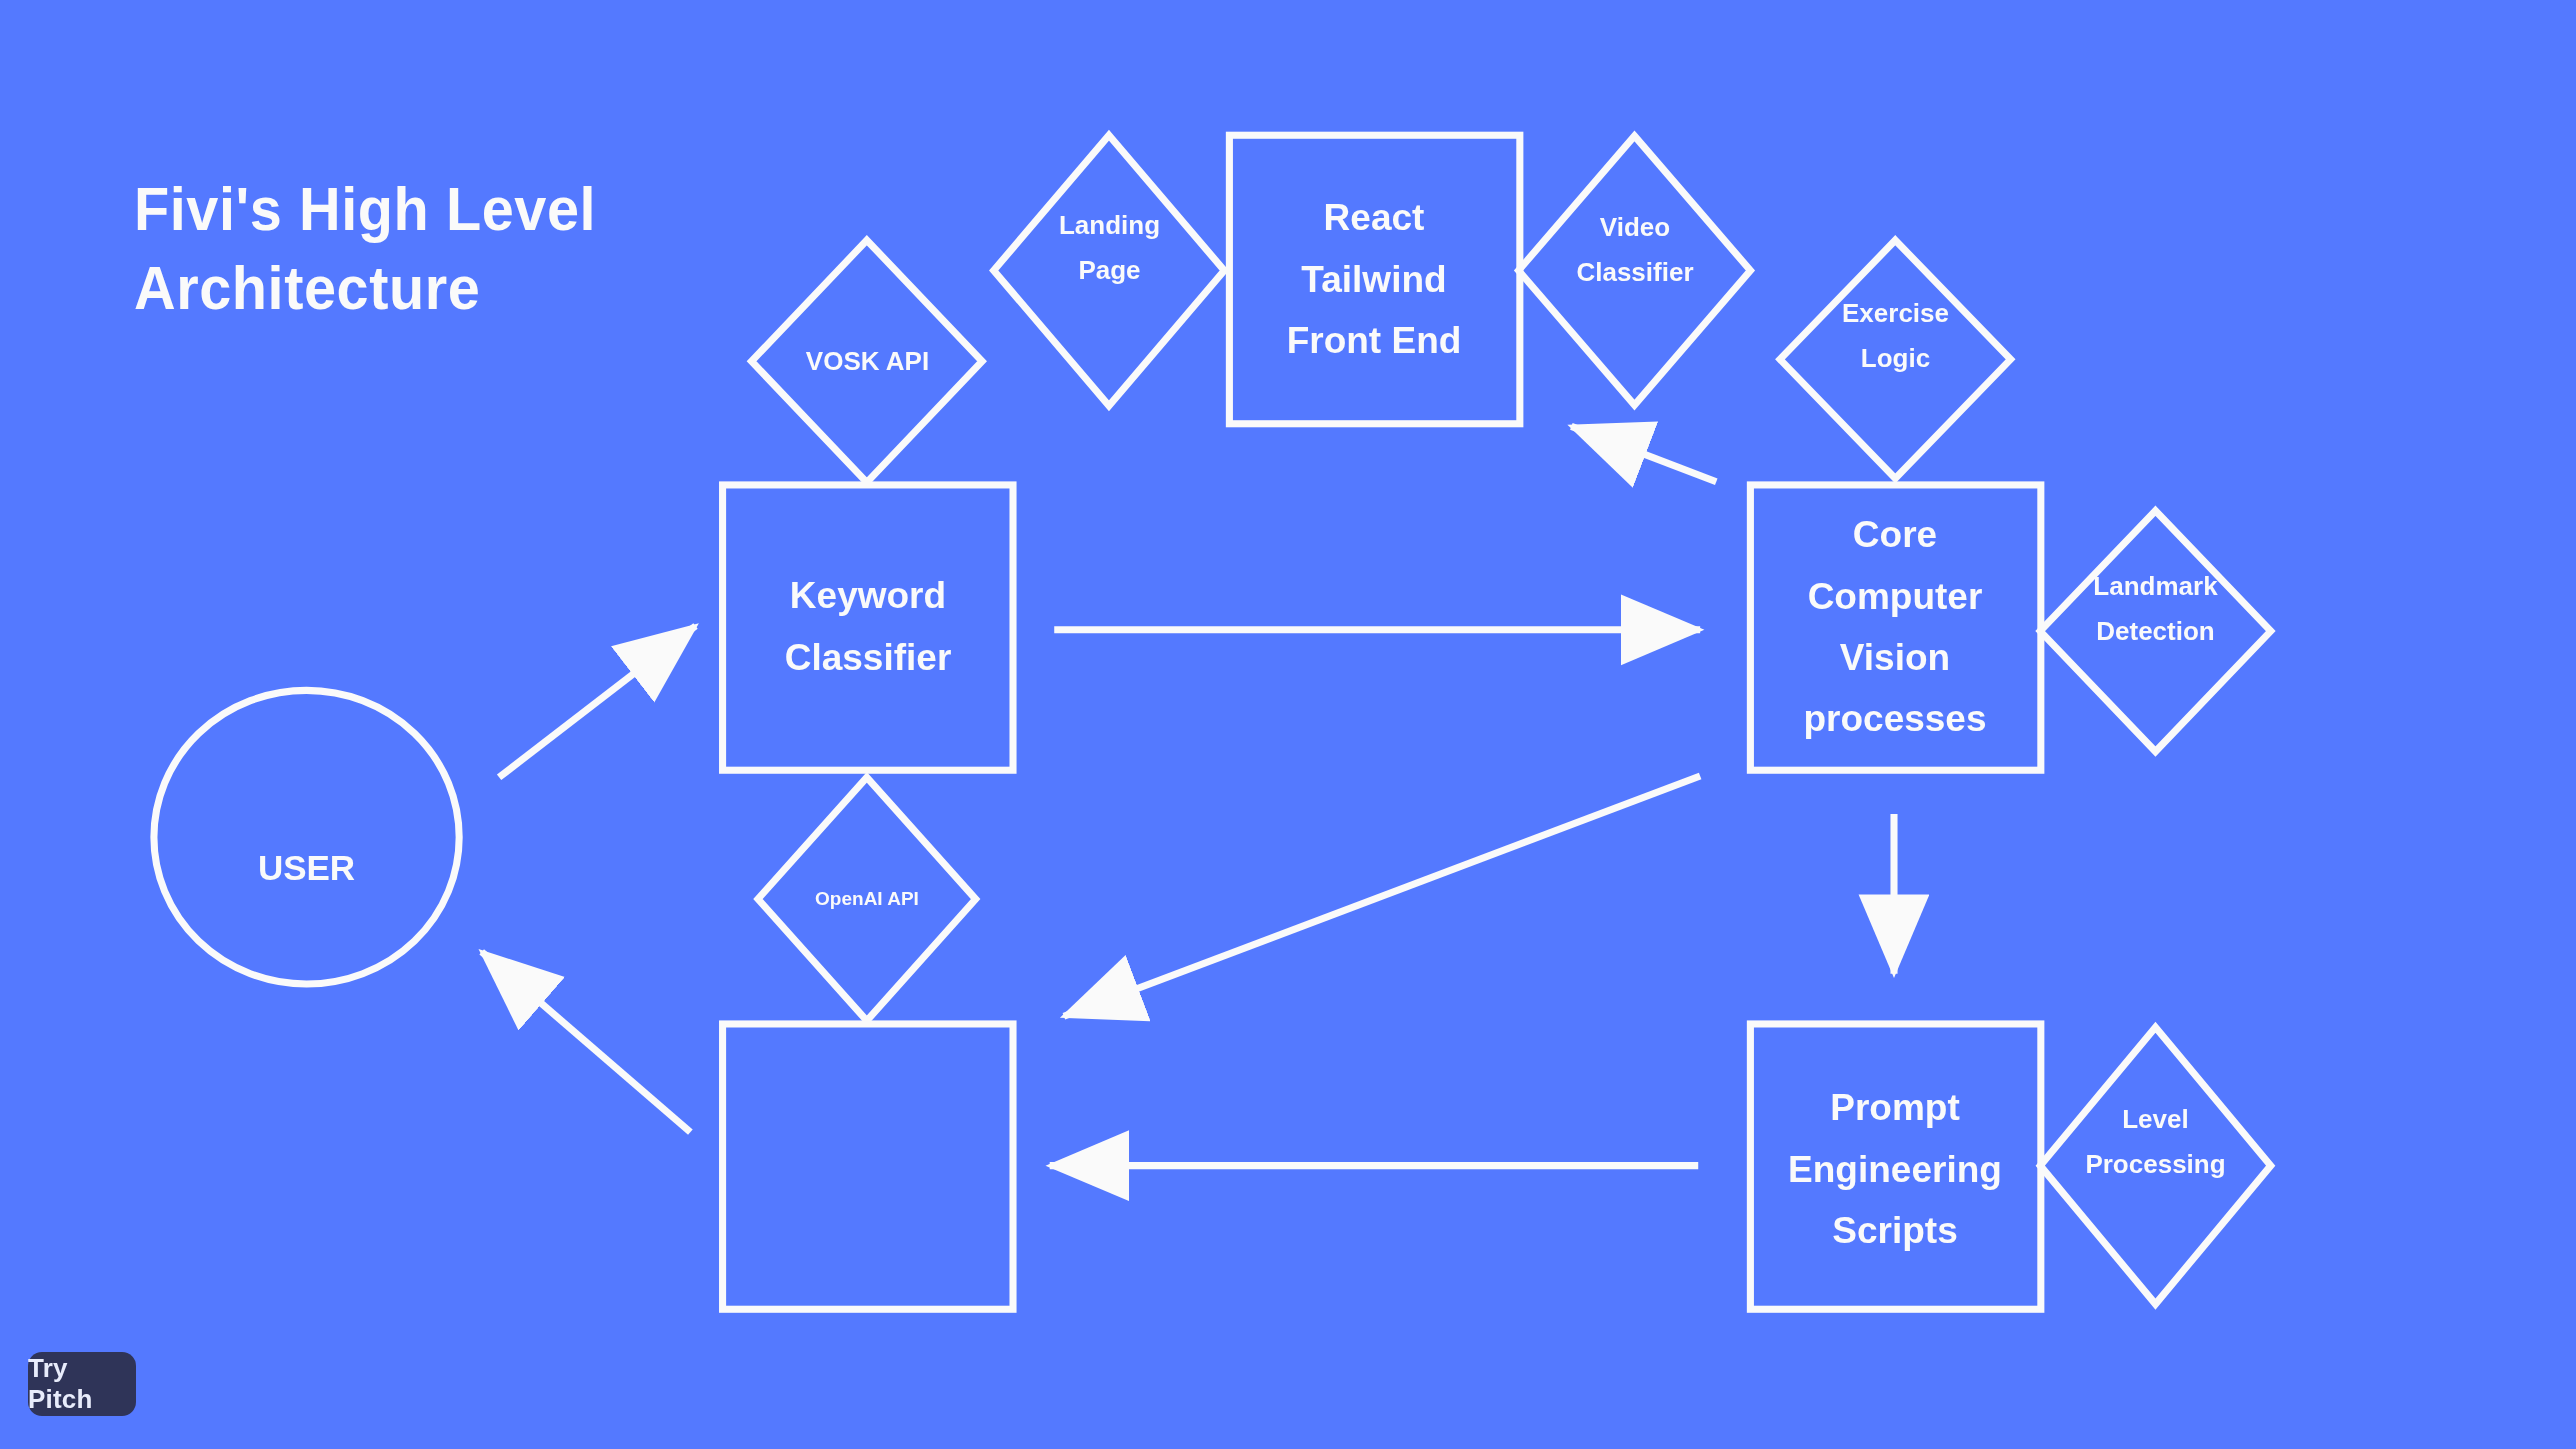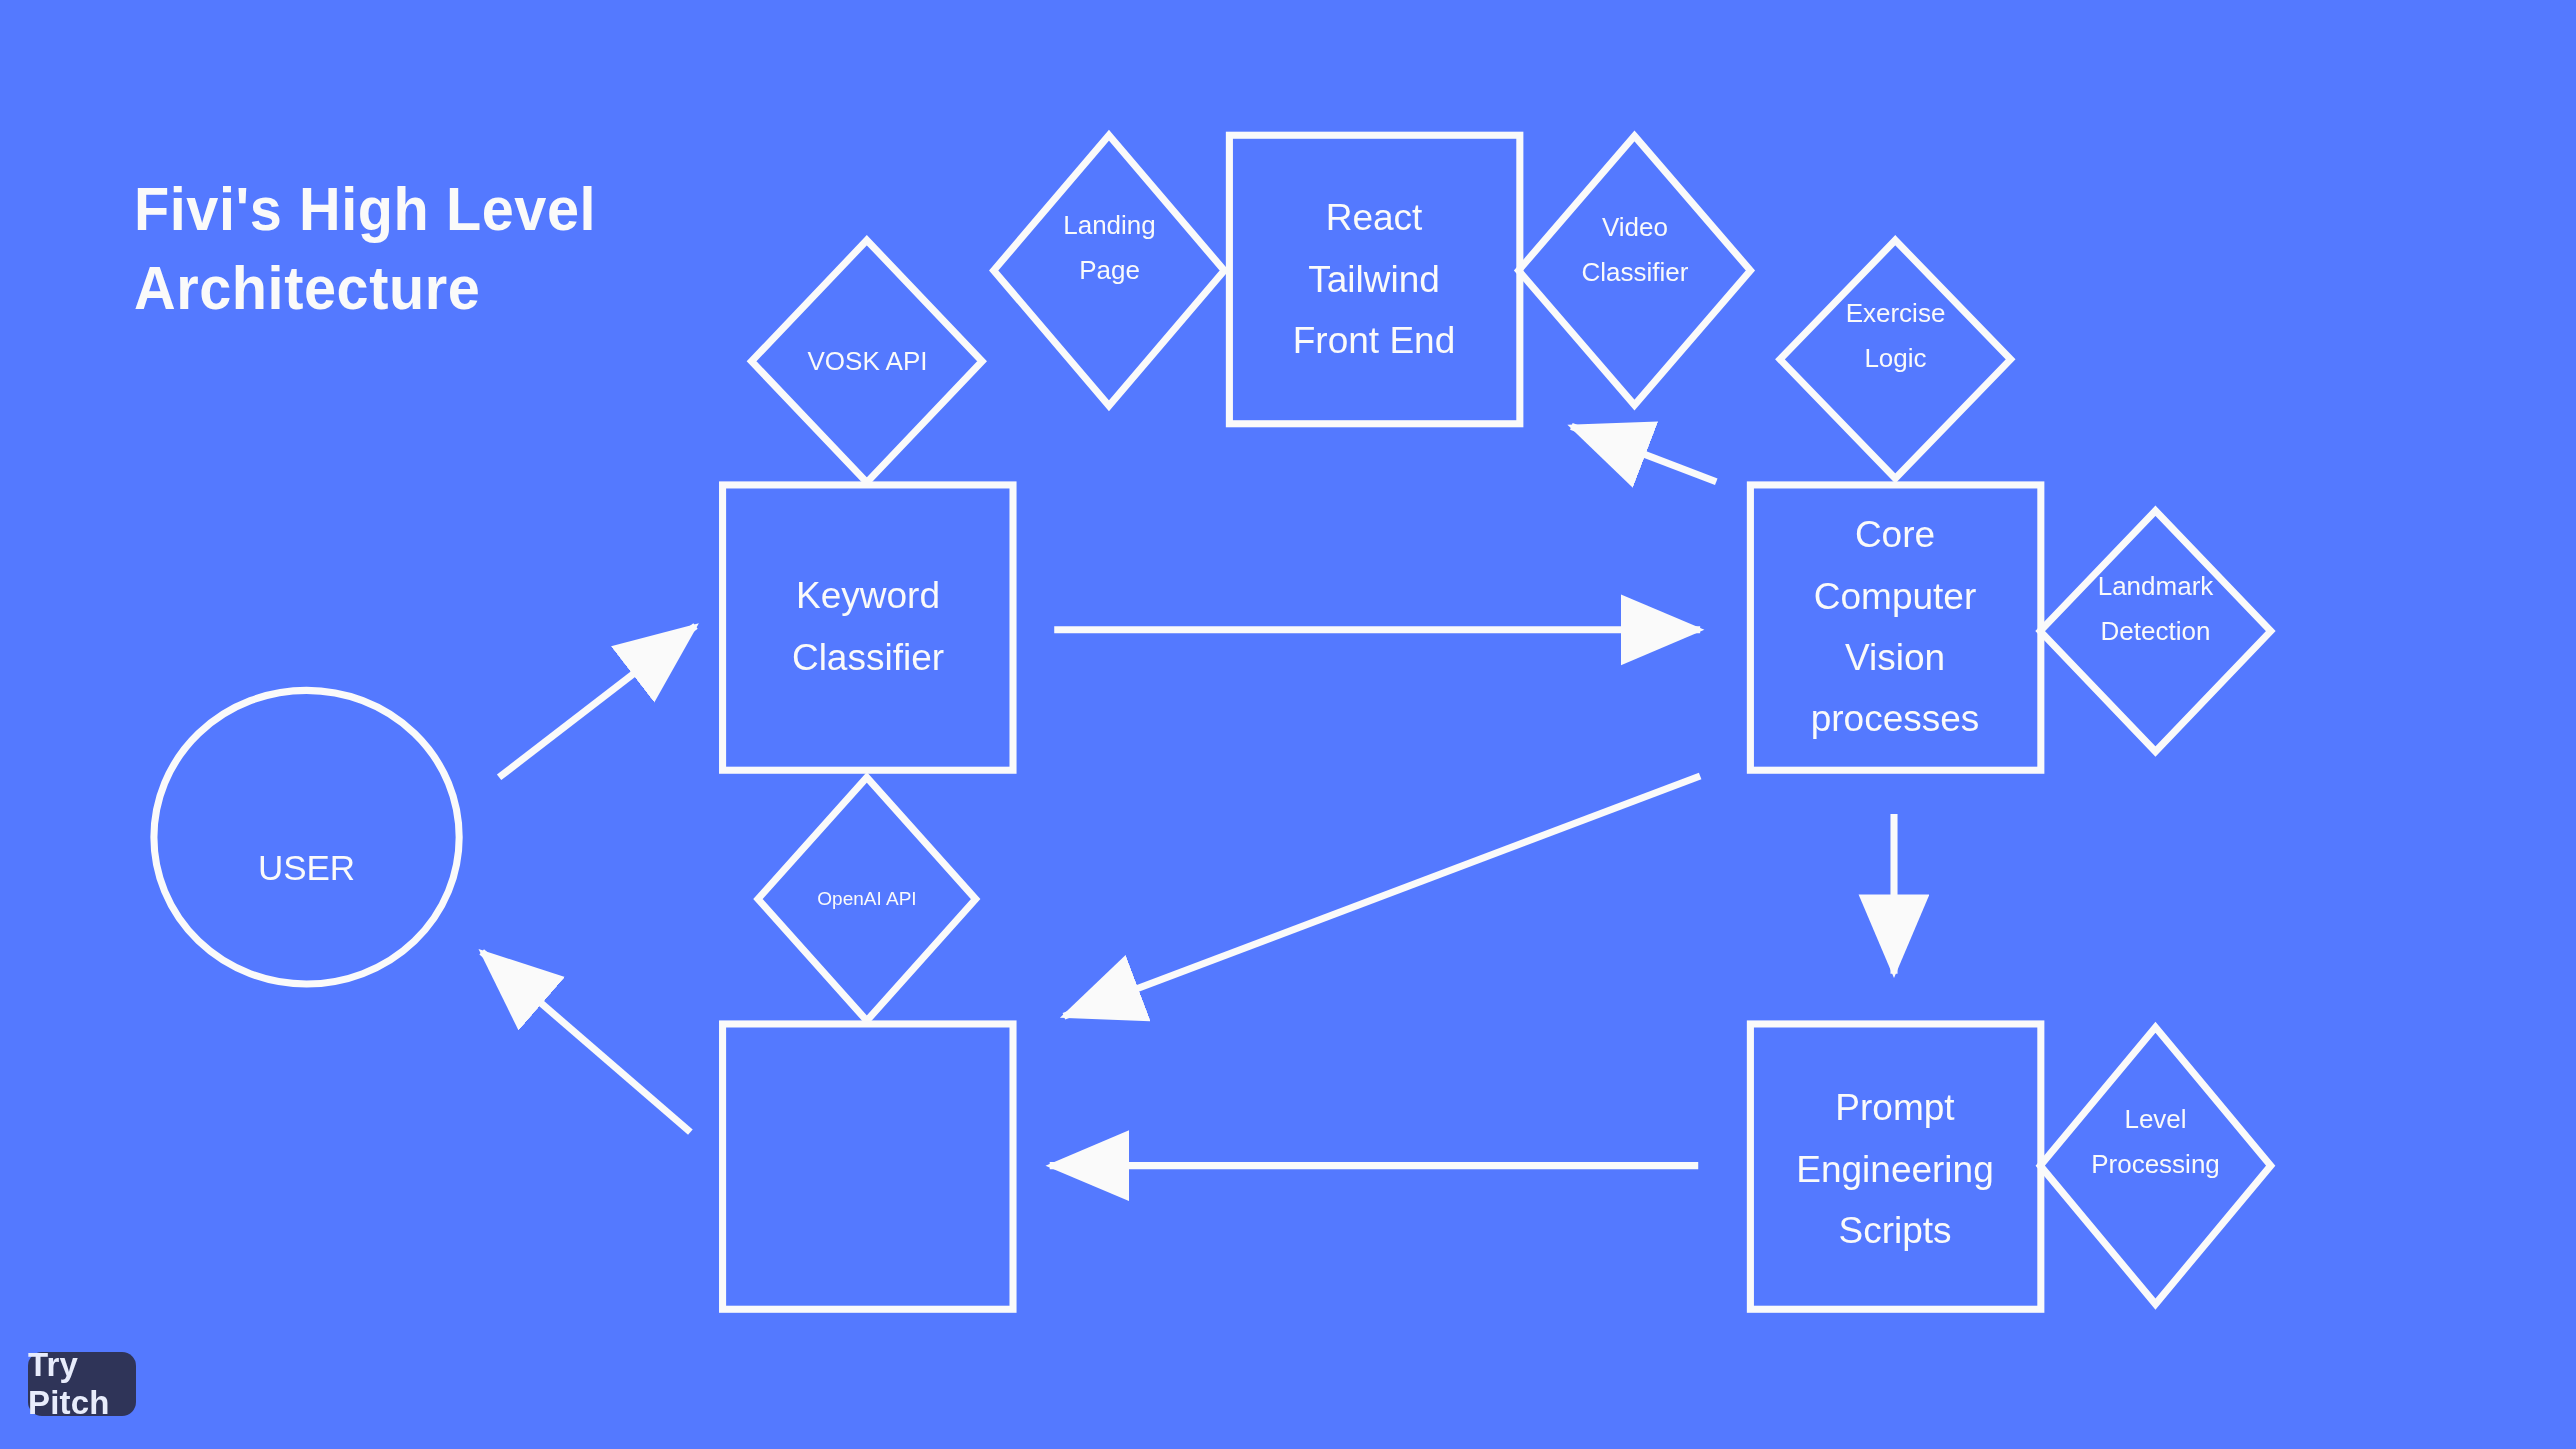--- a/index.html
+++ b/index.html
@@ -21,34 +21,34 @@
     transform:scaleX(.93);transform-origin:left top;
     white-space:pre-line;
   }
 
   
   .nodetext{
     position:absolute;color:#fafafa;text-align:center;
     white-space:pre-line;pointer-events:none;
     font-family:"Liberation Sans","DejaVu Sans",sans-serif;
     display:flex;align-items:center;justify-content:center;
-    font-weight:400;
+    font-weight:700;
   }
 
   
   .box-label{font-size:37px;line-height:1.66;}
   .dia-label{font-size:26px;line-height:1.72;}
   .dia-label-sm{font-size:19px;line-height:1.72;}
   .circle-label{font-size:35px;line-height:1.4;}
 
   
   .try-pitch{
     position:absolute;left:28px;top:1352px;width:108px;height:64px;
     background:#2f3458;border-radius:14px;
-    color:#e8ecfb;font-size:33px;font-weight:bold;
+    color:#e8ecfb;font-size:26px;font-weight:bold;
     display:flex;align-items:center;justify-content:center;
     font-family:"Liberation Sans","DejaVu Sans",sans-serif;
     letter-spacing:0.2px;
   }
 </style>
 </head>
 <body>
 
 <div id="canvas">
   <div class="slide-bg"></div>

